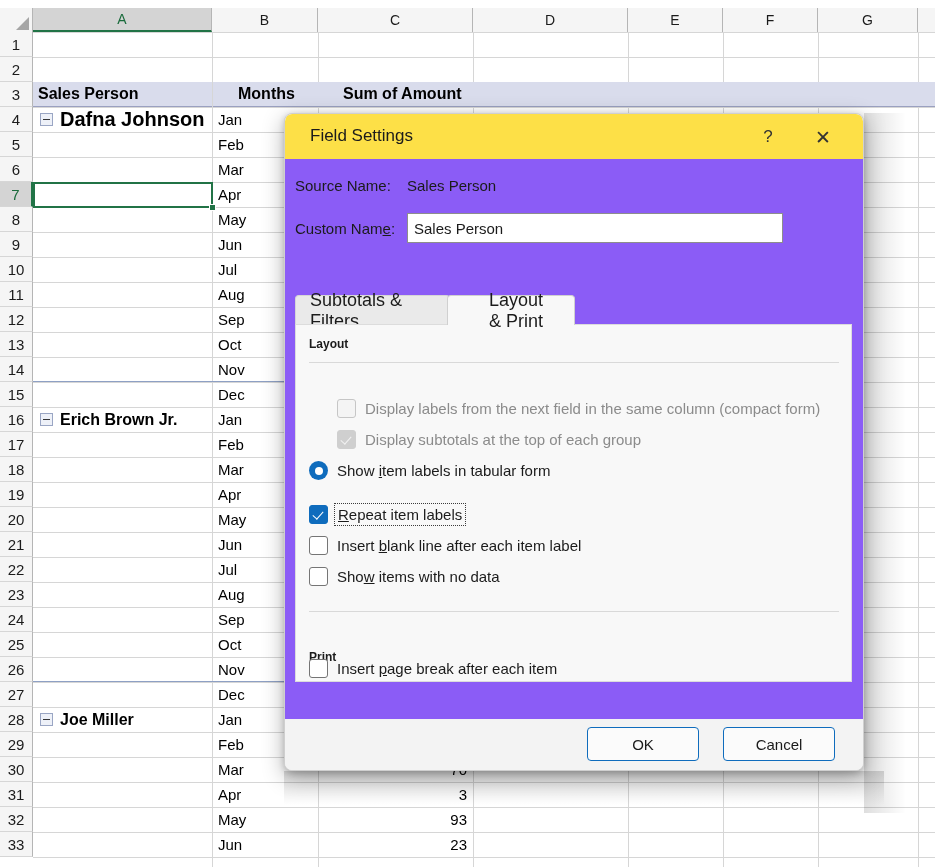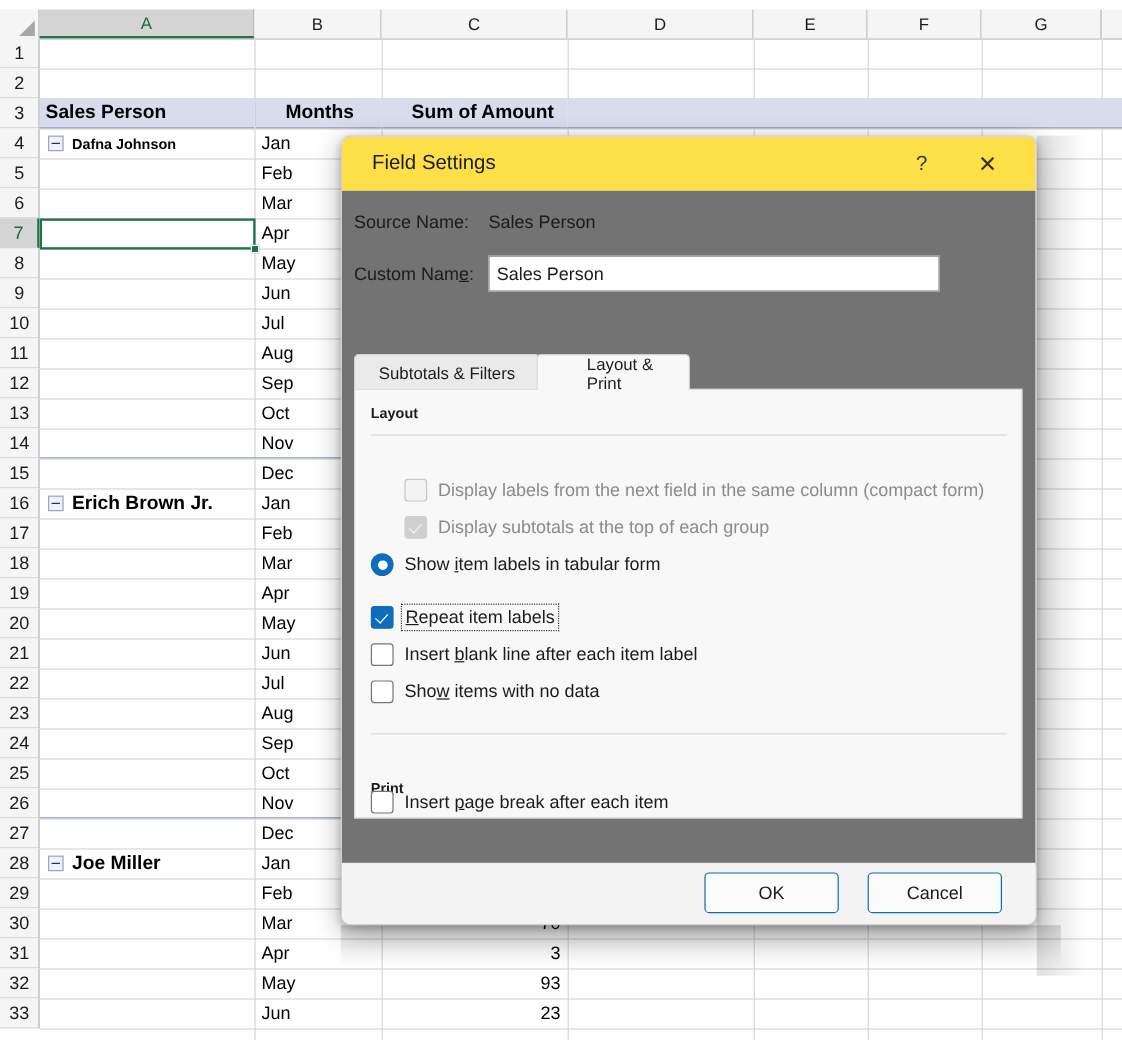--- a/index.html
+++ b/index.html
@@ -237,21 +237,21 @@
     font-size: 18px;
     color: #333;
     cursor: pointer;
   }
   .dlg-help { right: 80px; font-size: 17px; }
   .dlg-close { right: 25px; font-size: 19px; }
 
   .dlg-body {
     position: relative;
     height: 562px;
-    background: #737373;
+    background: #8b5cf6;
   }
 
   .src-row {
     position: absolute;
     left: 10px; top: 18px;
     font-size: 15px;
     color: #1b1b1b;
     display: flex;
     gap: 8px;
   }
@@ -288,21 +288,21 @@
   .tab {
     position: absolute;
     top: 0;
     height: 30px;
     box-sizing: border-box;
     background: #eaeaea;
     border: 1px solid #d6d6d6;
     border-bottom: none;
     border-top-left-radius: 4px;
     border-top-right-radius: 4px;
-    font-size: 14px;
+    font-size: 18px;
     color: #1b1b1b;
     display: flex;
     align-items: center;
     justify-content: center;
     padding: 0 14px;
     cursor: pointer;
   }
   .tab.active {
     background: #f8f8f8;
     border-color: #d0d0d0;
@@ -529,21 +529,21 @@
           <div class="hline" style="top: 675px;"></div>
           <div class="hline" style="top: 700px;"></div>
           <div class="hline" style="top: 725px;"></div>
           <div class="hline" style="top: 750px;"></div>
           <div class="hline" style="top: 775px;"></div>
           <div class="hline" style="top: 800px;"></div>
           <div class="hline" style="top: 825px;"></div>
         </div>
       <div id="cells-host">
           <div class="collapse-btn" style="left: 7px; top: 81px;"></div>
-          <div class="cell bold" style="left: 22px; top: 75px; width: 157px; height: 25px; font-size: 12px;">Dafna Johnson</div>
+          <div class="cell bold" style="left: 22px; top: 75px; width: 157px; height: 25px; font-size: 20px;">Dafna Johnson</div>
           <div class="cell" style="left: 180px; top: 75px; width: 105px; height: 25px;">Jan</div>
           <div class="cell" style="left: 180px; top: 100px; width: 105px; height: 25px;">Feb</div>
           <div class="cell" style="left: 180px; top: 125px; width: 105px; height: 25px;">Mar</div>
           <div class="cell" style="left: 180px; top: 150px; width: 105px; height: 25px;">Apr</div>
           <div class="cell" style="left: 180px; top: 175px; width: 105px; height: 25px;">May</div>
           <div class="cell" style="left: 180px; top: 200px; width: 105px; height: 25px;">Jun</div>
           <div class="cell" style="left: 180px; top: 225px; width: 105px; height: 25px;">Jul</div>
           <div class="cell" style="left: 180px; top: 250px; width: 105px; height: 25px;">Aug</div>
           <div class="cell" style="left: 180px; top: 275px; width: 105px; height: 25px;">Sep</div>
           <div class="cell" style="left: 180px; top: 300px; width: 105px; height: 25px;">Oct</div>

